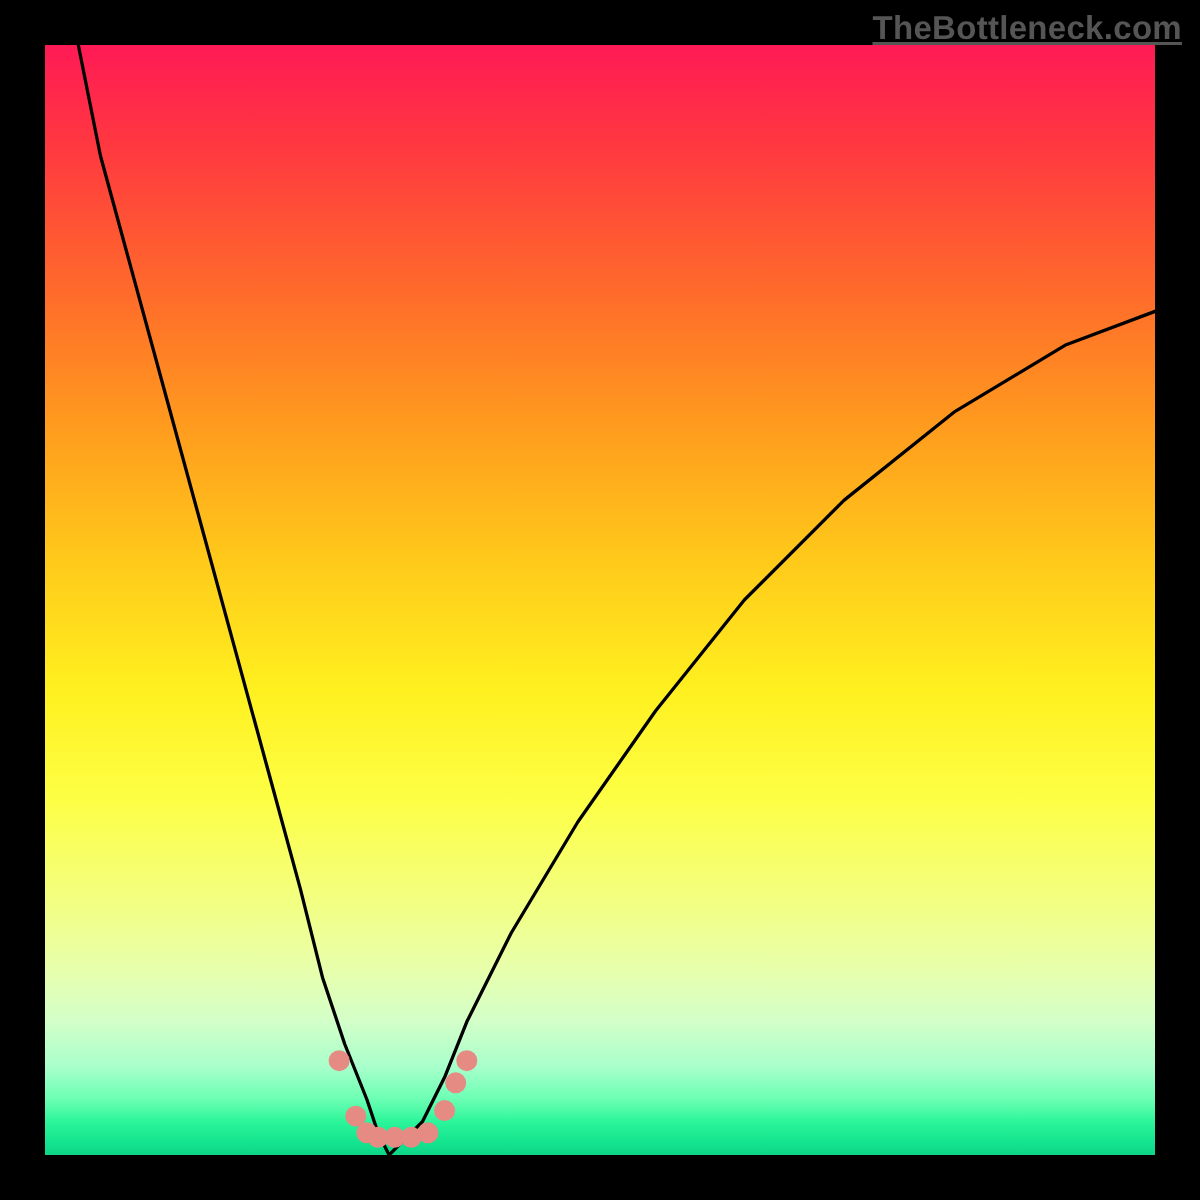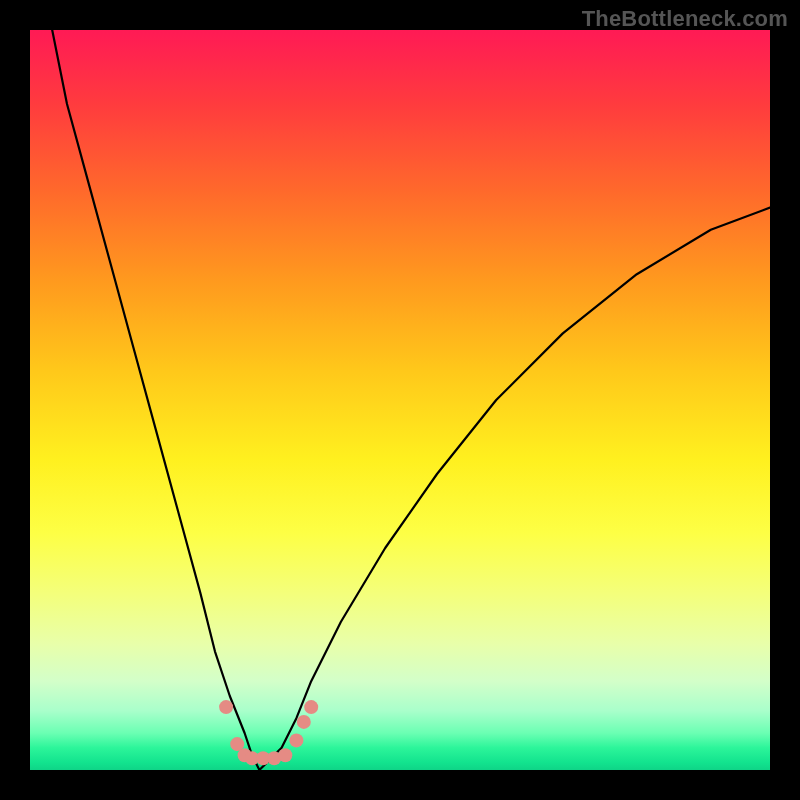--- a/index.html
+++ b/index.html
@@ -50,20 +50,21 @@
   }
   .watermark {
     position: absolute;
     top: 6px;
     right: 12px;
     font-size: 22px;
     font-weight: 600;
     color: #555;
     letter-spacing: 0.2px;
     user-select: none;
+    text-decoration: underline;
   }
   svg.curve {
     position: absolute;
     inset: 0;
     width: 740px;
     height: 740px;
   }
 </style>
 </head>
 <body>

